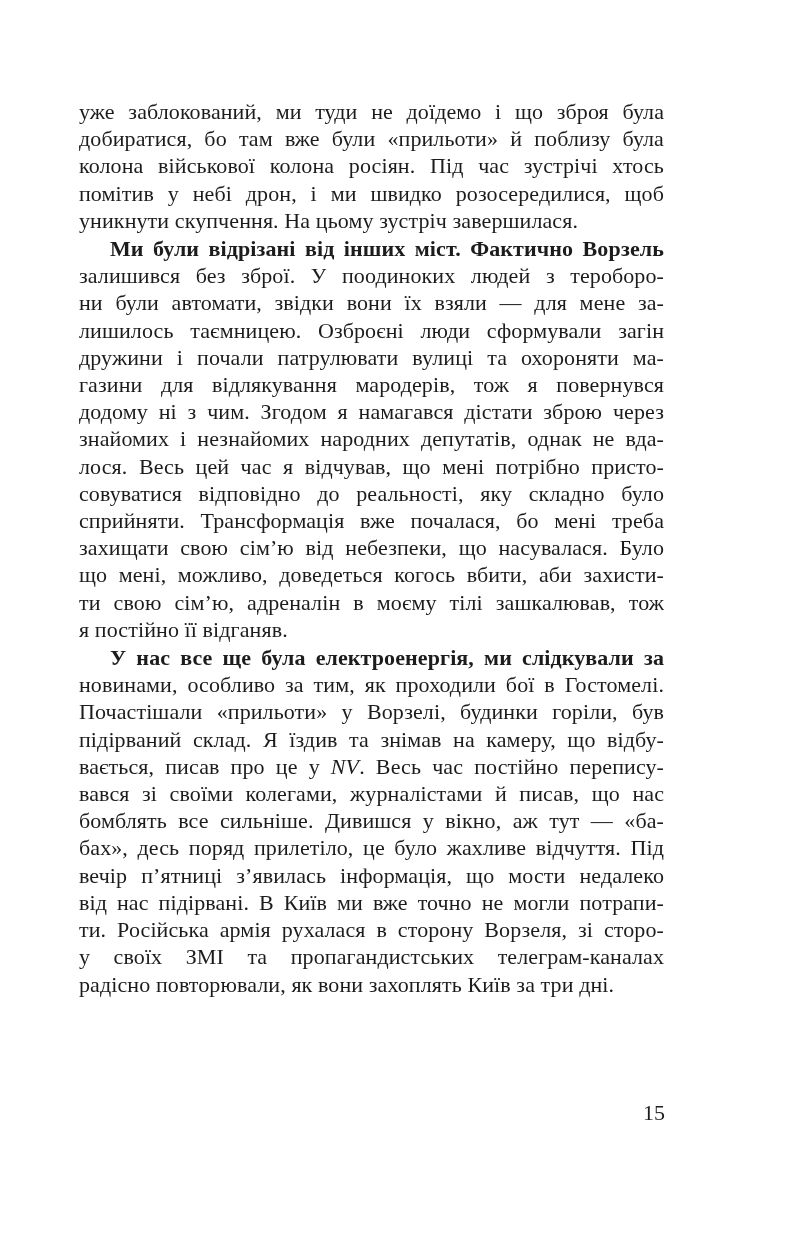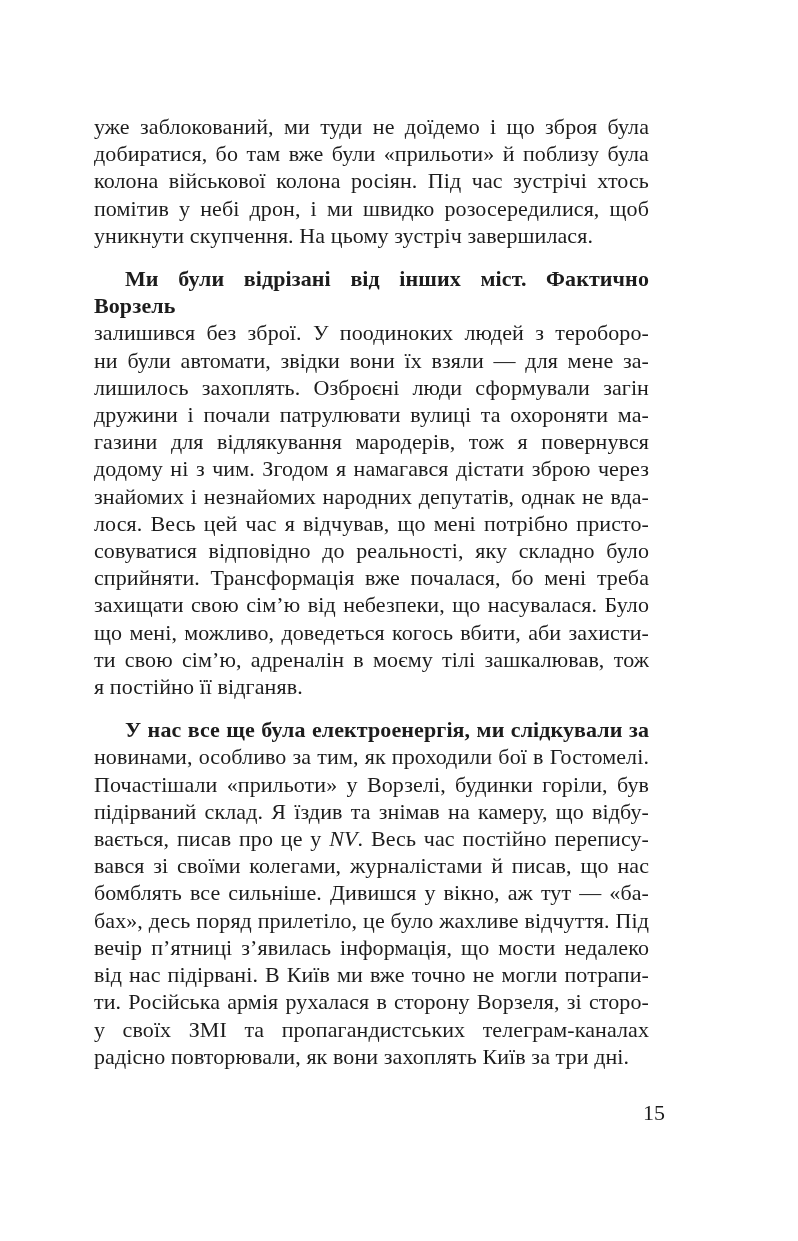--- a/index.html
+++ b/index.html
@@ -19,21 +19,21 @@
   .text-block {
     position: absolute;
     left: 78px;
     top: 97px;
     width: 587px;
     font-size: 22px;
     line-height: 27.2px;
     letter-spacing: 0.1px;
   }
   .para {
-    margin: 16px;
+    margin: 1px;
     padding: 0;
   }
   .line {
     text-align: justify;
     text-align-last: justify;
     white-space: normal;
   }
   .line.last {
     text-align-last: left;
   }
@@ -63,21 +63,21 @@
         <div class="line">уже заблокований, ми туди не доїдемо і що зброя була</div>
         <div class="line">добиратися, бо там вже були «прильоти» й поблизу була</div>
         <div class="line">колона військової колона росіян. Під час зустрічі хтось</div>
         <div class="line">помітив у небі дрон, і ми швидко розосередилися, щоб</div>
         <div class="line last">уникнути скупчення. На цьому зустріч завершилася.</div>
       </div>
       <div class="para">
         <div class="line first-indent">Ми були відрізані від інших міст. Фактично Ворзель</div>
         <div class="line">залишився без зброї. У поодиноких людей з тероборо-</div>
         <div class="line">ни були автомати, звідки вони їх взяли — для мене за-</div>
-        <div class="line">лишилось захоплять. Озброєні люди сформували загін</div>
+        <div class="line">лишилось таємницею. Озброєні люди сформували загін</div>
         <div class="line">дружини і почали патрулювати вулиці та охороняти ма-</div>
         <div class="line">газини для відлякування мародерів, тож я повернувся</div>
         <div class="line">додому ні з чим. Згодом я намагався дістати зброю через</div>
         <div class="line">знайомих і незнайомих народних депутатів, однак не вда-</div>
         <div class="line">лося. Весь цей час я відчував, що мені потрібно присто-</div>
         <div class="line">совуватися відповідно до реальності, яку складно було</div>
         <div class="line">сприйняти. Трансформація вже почалася, бо мені треба</div>
         <div class="line">захищати свою сім’ю від небезпеки, що насувалася. Було</div>
         <div class="line">що мені, можливо, доведеться когось вбити, аби захисти-</div>
         <div class="line">ти свою сім’ю, адреналін в моєму тілі зашкалював, тож</div>

